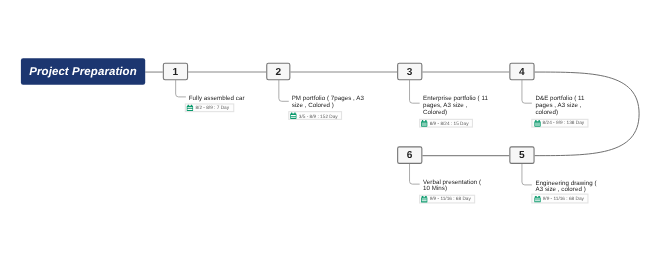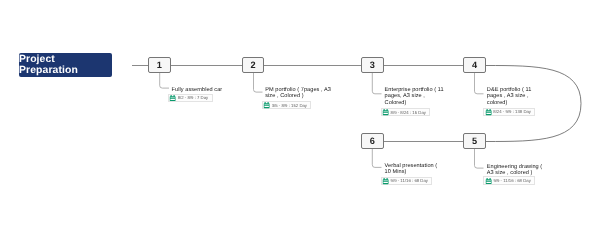--- a/index.html
+++ b/index.html
@@ -37,21 +37,21 @@
     <g fill="none" stroke="#a0a0a0" stroke-width="0.8">
       <path d="M159.7,72.8 V85.5 Q159.7,88.1 162.3,88.1 H169"></path>
       <path d="M253.5,72.8 V89.5 Q253.5,92.1 256.1,92.1 H262.5"></path>
       <path d="M372.3,72.8 V91.2 Q372.3,93.8 374.9,93.8 H381.5"></path>
       <path d="M474.5,72.8 V91.2 Q474.5,93.8 477.1,93.8 H483.5"></path>
       <path d="M372.3,148.8 V164.8 Q372.3,167.4 374.9,167.4 H381.5"></path>
       <path d="M474.5,148.8 V165.5 Q474.5,168.1 477.1,168.1 H483.5"></path>
     </g>
   </svg>
 
-  <div class="titlebox" style="left:19px;top:53px;width:93px;height:24px;font-size:10.4px;">
+  <div class="titlebox" style="left:19px;top:53px;width:113px;height:24px;font-size:10.4px;font-style:italic;">
     <span>Project Preparation</span>
   </div>
 
   <div class="node" style="left:148px;top:57px;width:22.6px;height:16.2px;font-size:9.2px;">
     <span>1</span>
   </div>
   <div class="node" style="left:242px;top:57px;width:22.2px;height:16.2px;font-size:9.2px;">
     <span>2</span>
   </div>
   <div class="node" style="left:361.2px;top:57px;width:22.4px;height:16.2px;font-size:9.2px;">

